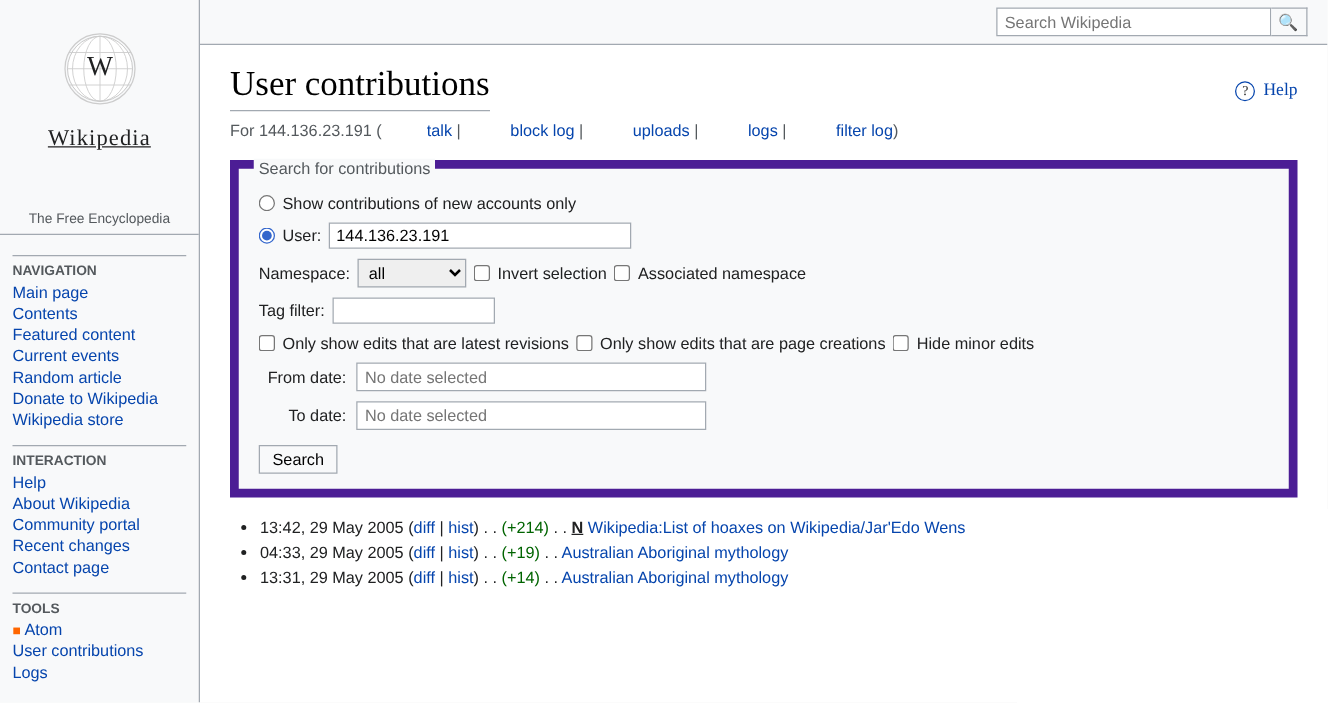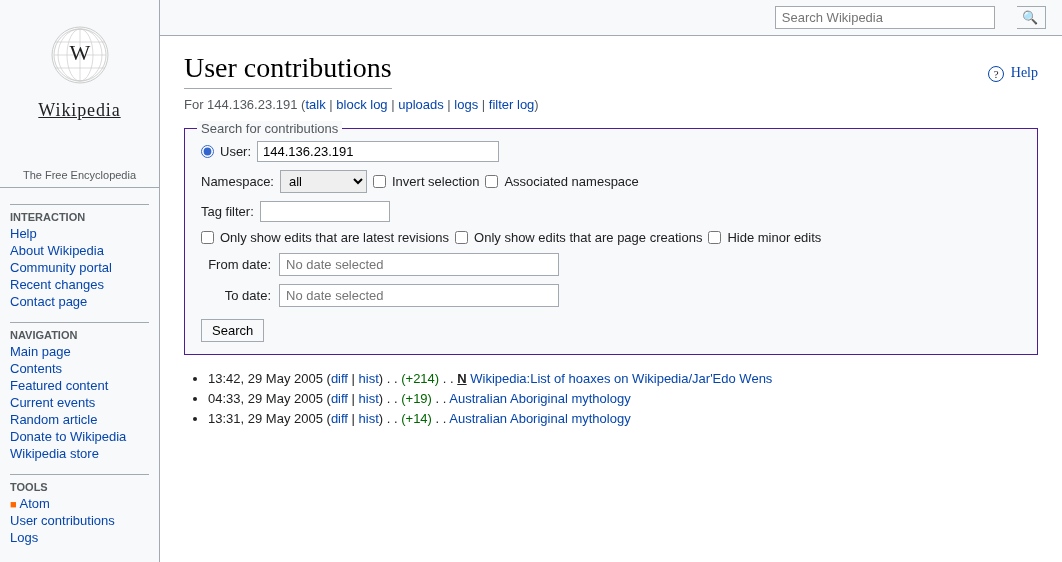--- a/index.html
+++ b/index.html
@@ -20,33 +20,33 @@
     .tools-icon { color: #f60; font-size: 11px; }
 
     
     #main { flex: 1; background: #fff; padding: 0; }
 
     
     #topbar { background: #f8f9fa; border-bottom: 1px solid #a2a9b1; padding: 0 16px; display: flex; align-items: center; height: 36px; }
     #topbar-tabs { display: flex; align-items: stretch; height: 100%; }
     .topbar-tab { font-family: sans-serif; font-size: 13px; color: #0645ad; padding: 0 12px; display: flex; align-items: center; border: 1px solid transparent; border-bottom: none; cursor: pointer; }
     .topbar-tab.active { background: #fff; border-color: #a2a9b1; border-bottom: 1px solid #fff; color: #202122; font-weight: normal; }
-    #search-bar { margin-left: auto; display: flex; align-items: center; gap: 22px; }
+    #search-bar { margin-left: auto; display: flex; align-items: center; }
     #search-input { border: 1px solid #a2a9b1; padding: 3px 6px; font-size: 13px; font-family: sans-serif; width: 220px; color: #54595d; }
     #search-btn { background: #f8f9fa; border: 1px solid #a2a9b1; border-left: none; padding: 3px 6px; cursor: pointer; font-size: 13px; }
 
     
     #content { padding: 16px 24px; }
     h1.page-title { font-family: Linux Libertine, Georgia, serif; font-size: 28px; font-weight: normal; border-bottom: 1px solid #a2a9b1; padding-bottom: 4px; margin-bottom: 8px; color: #000; }
     .page-subtitle { font-family: sans-serif; font-size: 13px; color: #54595d; margin-bottom: 16px; }
-    .page-subtitle a { color: #0645ad; }
+    .page-subtitle a { color: #0645ad; margin-left: 36px; }
     .help-circle { border: 1px solid #0645ad; border-radius: 50%; width: 16px; height: 16px; display: inline-flex; align-items: center; justify-content: center; font-size: 11px; margin-right: 3px; vertical-align: middle; }
 
     
-    .contrib-box { border: 1px solid #4c1d95; background: #f8f9fa; padding: 12px 16px; margin-bottom: 16px; position: relative; }
+    .contrib-box { border: 7px solid #4c1d95; background: #f8f9fa; padding: 12px 16px; margin-bottom: 16px; position: relative; }
     .contrib-box-legend { position: absolute; top: -8px; left: 12px; background: #f8f9fa; padding: 0 4px; font-family: sans-serif; font-size: 13px; color: #54595d; }
     .form-row { display: flex; align-items: center; margin-bottom: 8px; font-family: sans-serif; font-size: 13px; gap: 6px; }
     .form-row label { display: flex; align-items: center; gap: 4px; }
     input[type=radio], input[type=checkbox] { margin: 0; }
     input[type=radio]:checked { accent-color: #3366cc; }
     .user-input { border: 1px solid #a2a9b1; padding: 2px 5px; font-size: 13px; font-family: sans-serif; width: 242px; }
     .namespace-select { border: 1px solid #a2a9b1; padding: 2px 4px; font-size: 13px; font-family: sans-serif; }
     .tag-filter-input { border: 1px solid #a2a9b1; padding: 2px 5px; font-size: 13px; font-family: sans-serif; width: 130px; }
     .date-row { display: flex; align-items: center; gap: 8px; margin-bottom: 8px; font-family: sans-serif; font-size: 13px; }
     .date-label { width: 70px; text-align: right; }
@@ -81,40 +81,40 @@
         <line x1="15" y1="48" x2="65" y2="48" stroke="#ccc" stroke-width="0.7"></line>
         <line x1="40" y1="9" x2="40" y2="61" stroke="#ccc" stroke-width="0.7"></line>
 
         <text x="40" y="40" text-anchor="middle" font-size="22" font-family="Linux Libertine,Georgia,serif" fill="#202122">W</text>
       </svg>
       <div class="wiki-title">Wikipedia</div>
       <div class="wiki-subtitle">The Free Encyclopedia</div>
     </div>
 
     <div class="sidebar-section">
-      <div class="sidebar-section-title">Interaction</div>
-      <a class="sidebar-link" href="#">Help</a>
-      <a class="sidebar-link" href="#">About Wikipedia</a>
-      <a class="sidebar-link" href="#">Community portal</a>
-      <a class="sidebar-link" href="#">Recent changes</a>
-      <a class="sidebar-link" href="#">Contact page</a>
-    </div>
-
-    <div class="sidebar-section">
       <div class="sidebar-section-title">Navigation</div>
       <a class="sidebar-link" href="#">Main page</a>
       <a class="sidebar-link" href="#">Contents</a>
       <a class="sidebar-link" href="#">Featured content</a>
       <a class="sidebar-link" href="#">Current events</a>
       <a class="sidebar-link" href="#">Random article</a>
       <a class="sidebar-link" href="#">Donate to Wikipedia</a>
       <a class="sidebar-link" href="#">Wikipedia store</a>
     </div>
 
     <div class="sidebar-section">
+      <div class="sidebar-section-title">Interaction</div>
+      <a class="sidebar-link" href="#">Help</a>
+      <a class="sidebar-link" href="#">About Wikipedia</a>
+      <a class="sidebar-link" href="#">Community portal</a>
+      <a class="sidebar-link" href="#">Recent changes</a>
+      <a class="sidebar-link" href="#">Contact page</a>
+    </div>
+
+    <div class="sidebar-section">
       <div class="sidebar-section-title">Tools</div>
       <a class="sidebar-link" href="#">
         <span class="tools-icon">■</span>
         <span>Atom</span>
       </a>
       <a class="sidebar-link" href="#">User contributions</a>
       <a class="sidebar-link" href="#">Logs</a>
     </div>
   </div>
 
@@ -135,20 +135,24 @@
           <a href="#">Help</a>
         </div>
       </div>
       <div class="page-subtitle">
         <span>For 144.136.23.191</span> (<a href="#">talk</a> | <a href="#">block log</a> | <a href="#">uploads</a> | <a href="#">logs</a> | <a href="#">filter log</a>)
       </div>
 
       <div class="contrib-box">
         <div class="contrib-box-legend">Search for contributions</div>
 
+        <div class="form-row" style="margin-top:8px;">
+          <input type="radio" name="account_type" id="radio-new" style="">
+          <label for="radio-new">Show contributions of new accounts only</label>
+        </div>
 
         <div class="form-row">
           <input type="radio" name="account_type" id="radio-user" checked="" style="">
           <label for="radio-user">User:</label>
           <input type="text" class="user-input" value="144.136.23.191" style="">
         </div>
 
         <div class="form-row">
           <label>Namespace:</label>
           <select class="namespace-select">

